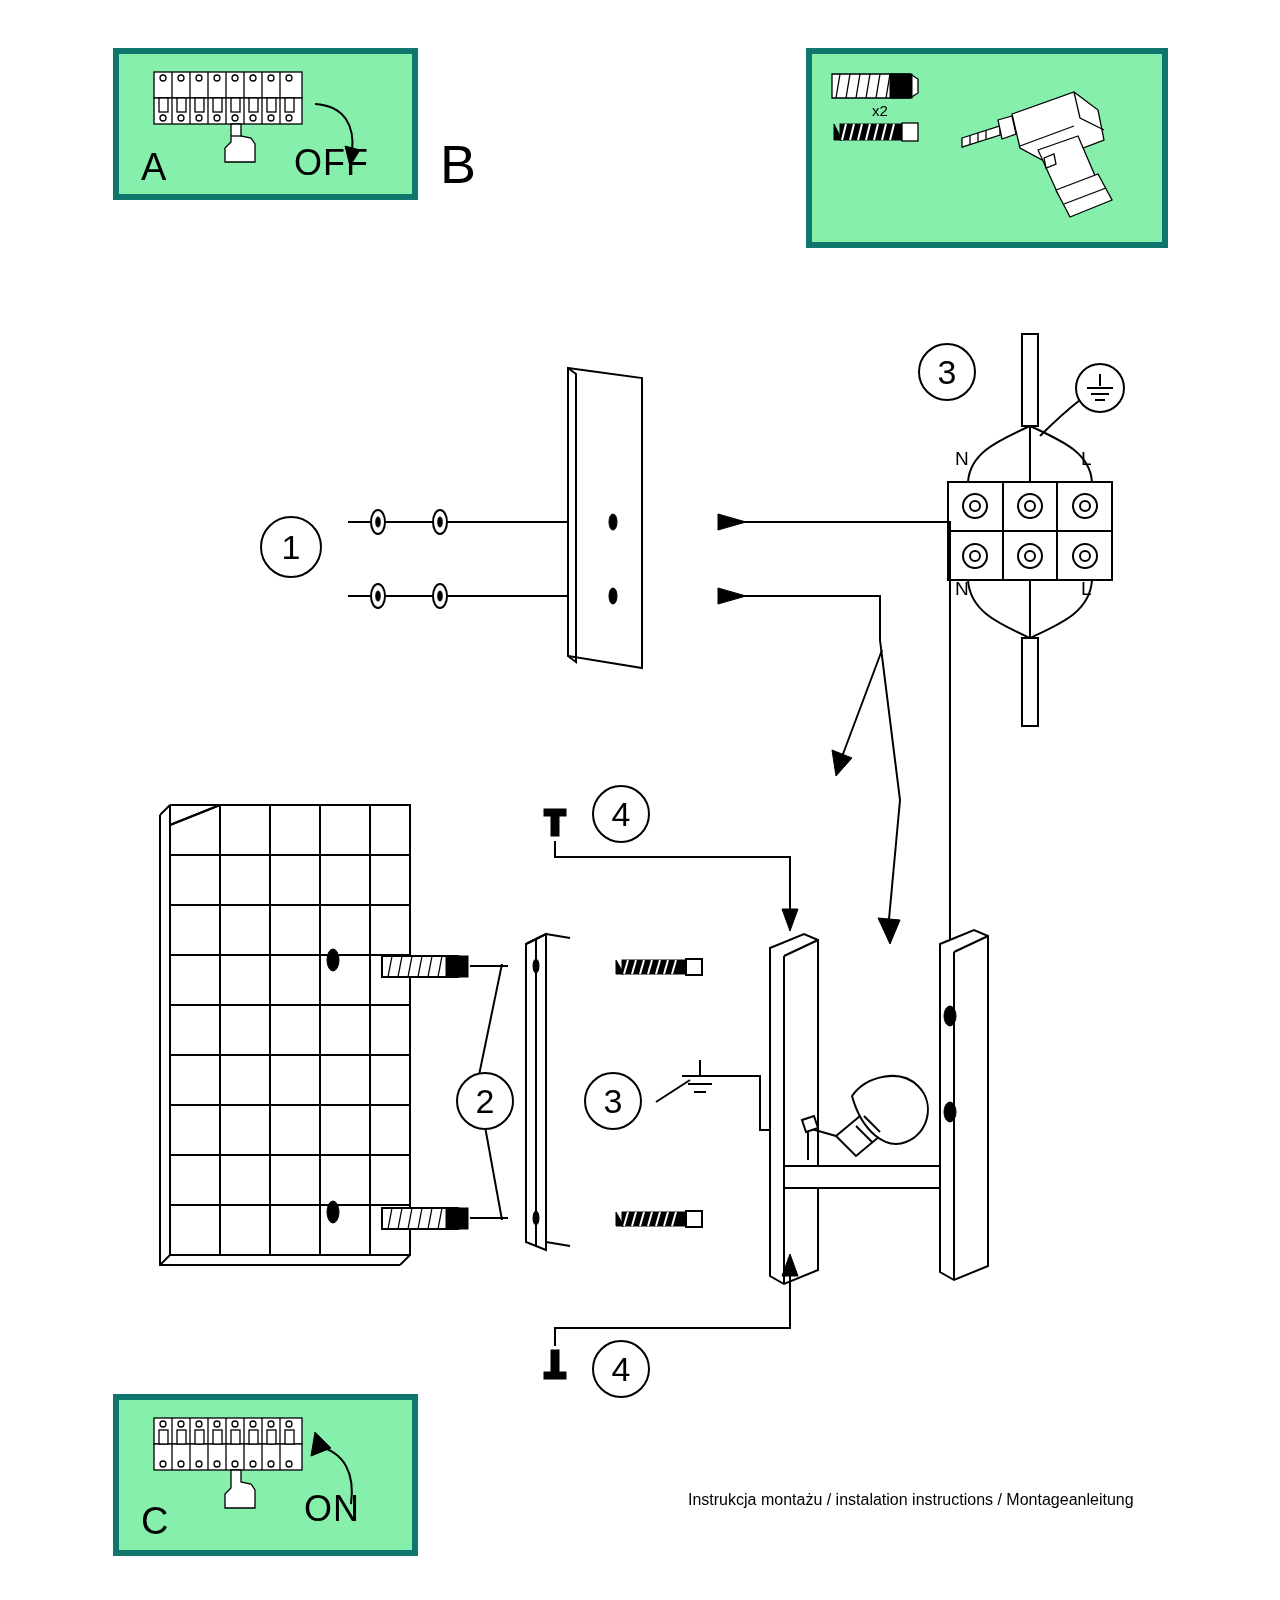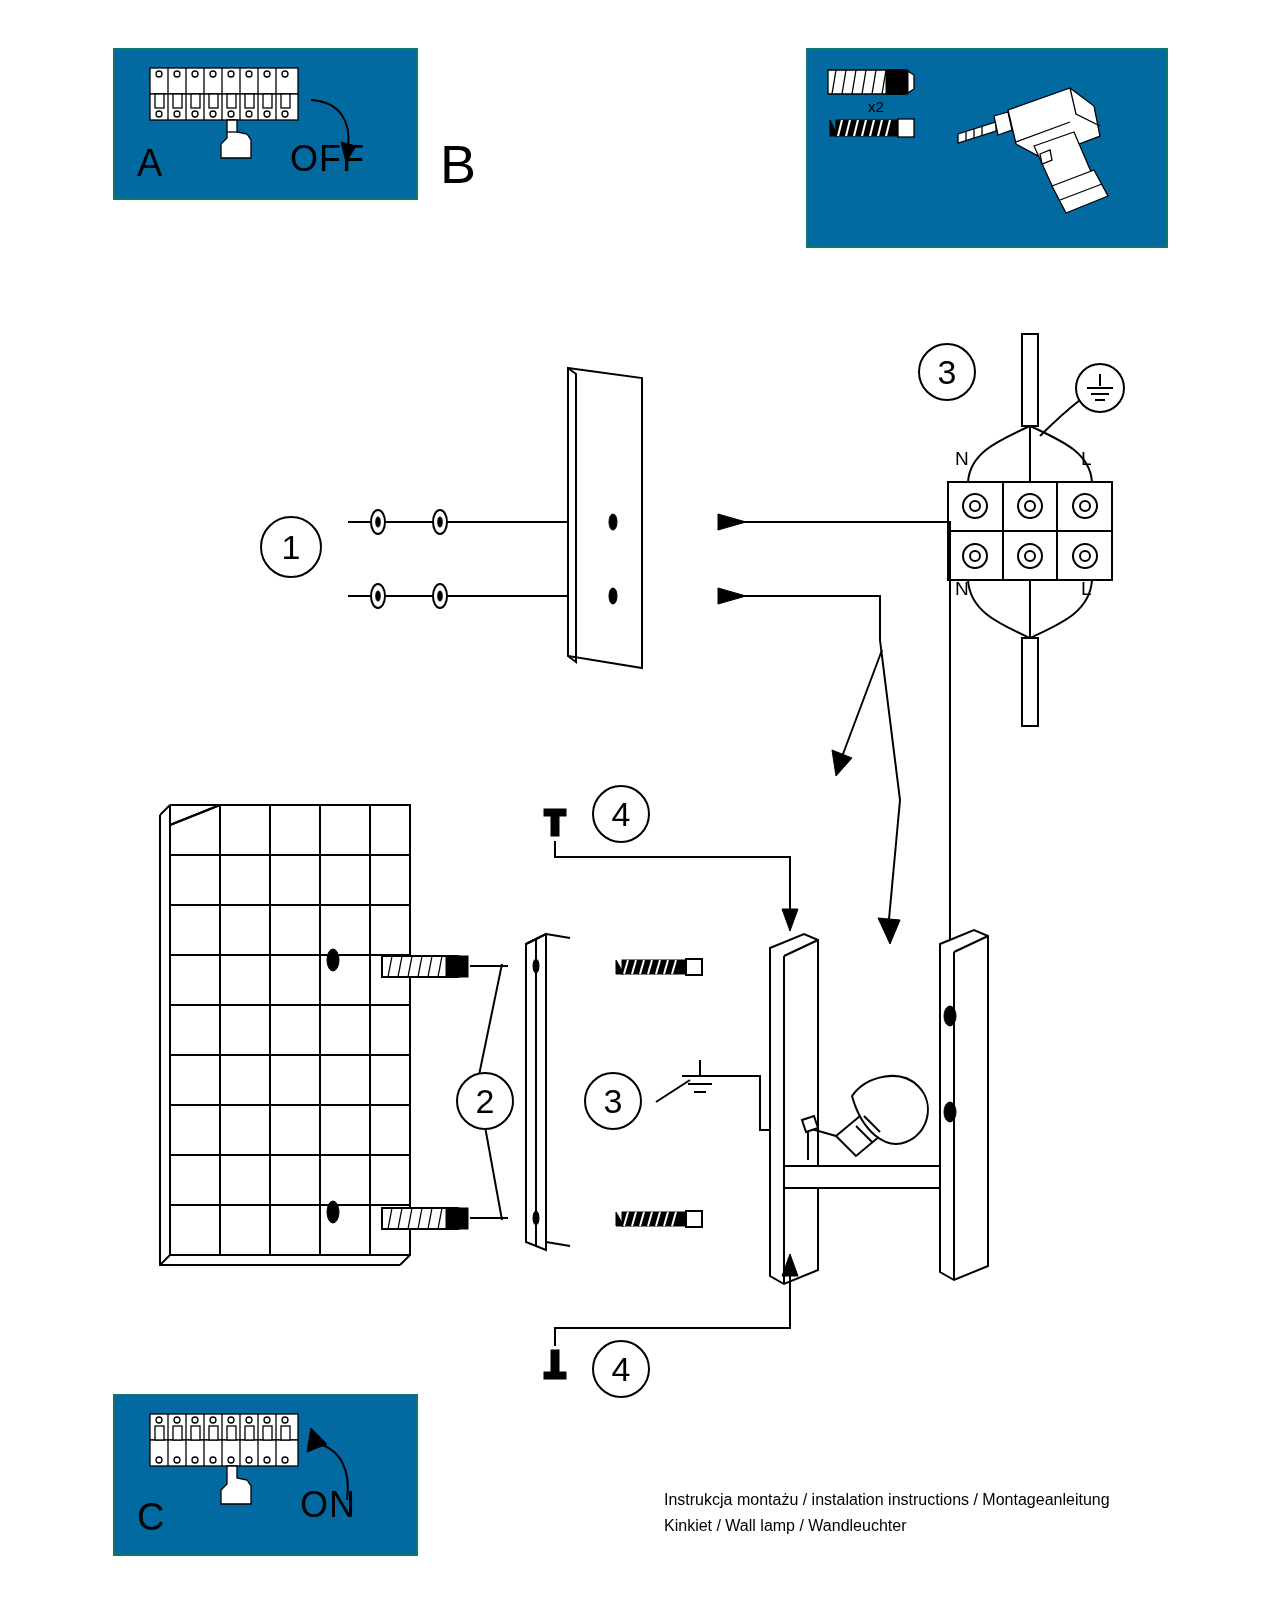--- a/index.html
+++ b/index.html
@@ -18,23 +18,23 @@
     position: relative;
     width: 1280px;
     height: 1600px;
     background: #ffffff;
   }
   .abs { position: absolute; }
 
   
   .frame {
     position: absolute;
-    border: 2px solid #0f766e;
+    border: 6px solid #0f766e;
     box-sizing: border-box;
-    background: #0369a1;
+    background: #86efac;
   }
 
   
   .lbl { position: absolute; white-space: nowrap; }
   .step-letter { font-size: 38px; font-weight: 400; }
   .big-letter { font-size: 54px; font-weight: 400; }
   .onoff { font-size: 36px; font-weight: 400; letter-spacing: 1px; }
   .small { font-size: 15px; }
   .footer-txt { font-size: 16px; line-height: 26px; }
 
@@ -561,18 +561,17 @@
       </g>
       <g>
         <path class="stroke" d="M232 104 C236 74 226 52 198 46" stroke-width="3"></path>
         <polygon class="fillB" points="196,32 212,48 192,56"></polygon>
       </g>
     </svg>
     <div class="lbl step-letter" style="left:22px; top:100px;">C</div>
     <div class="lbl onoff" style="left:185px; top:88px;">ON</div>
   </div>
 
-  <div class="abs" style="left:664px; top:1487px; width:540px;">
+  <div class="abs" style="left:688px; top:1487px; width:540px;">
     <div class="footer-txt">Instrukcja montażu / instalation instructions / Montageanleitung</div>
-    <div class="footer-txt">Kinkiet / Wall lamp / Wandleuchter</div>
   </div>
 
 </div>
 
 </body></html>

